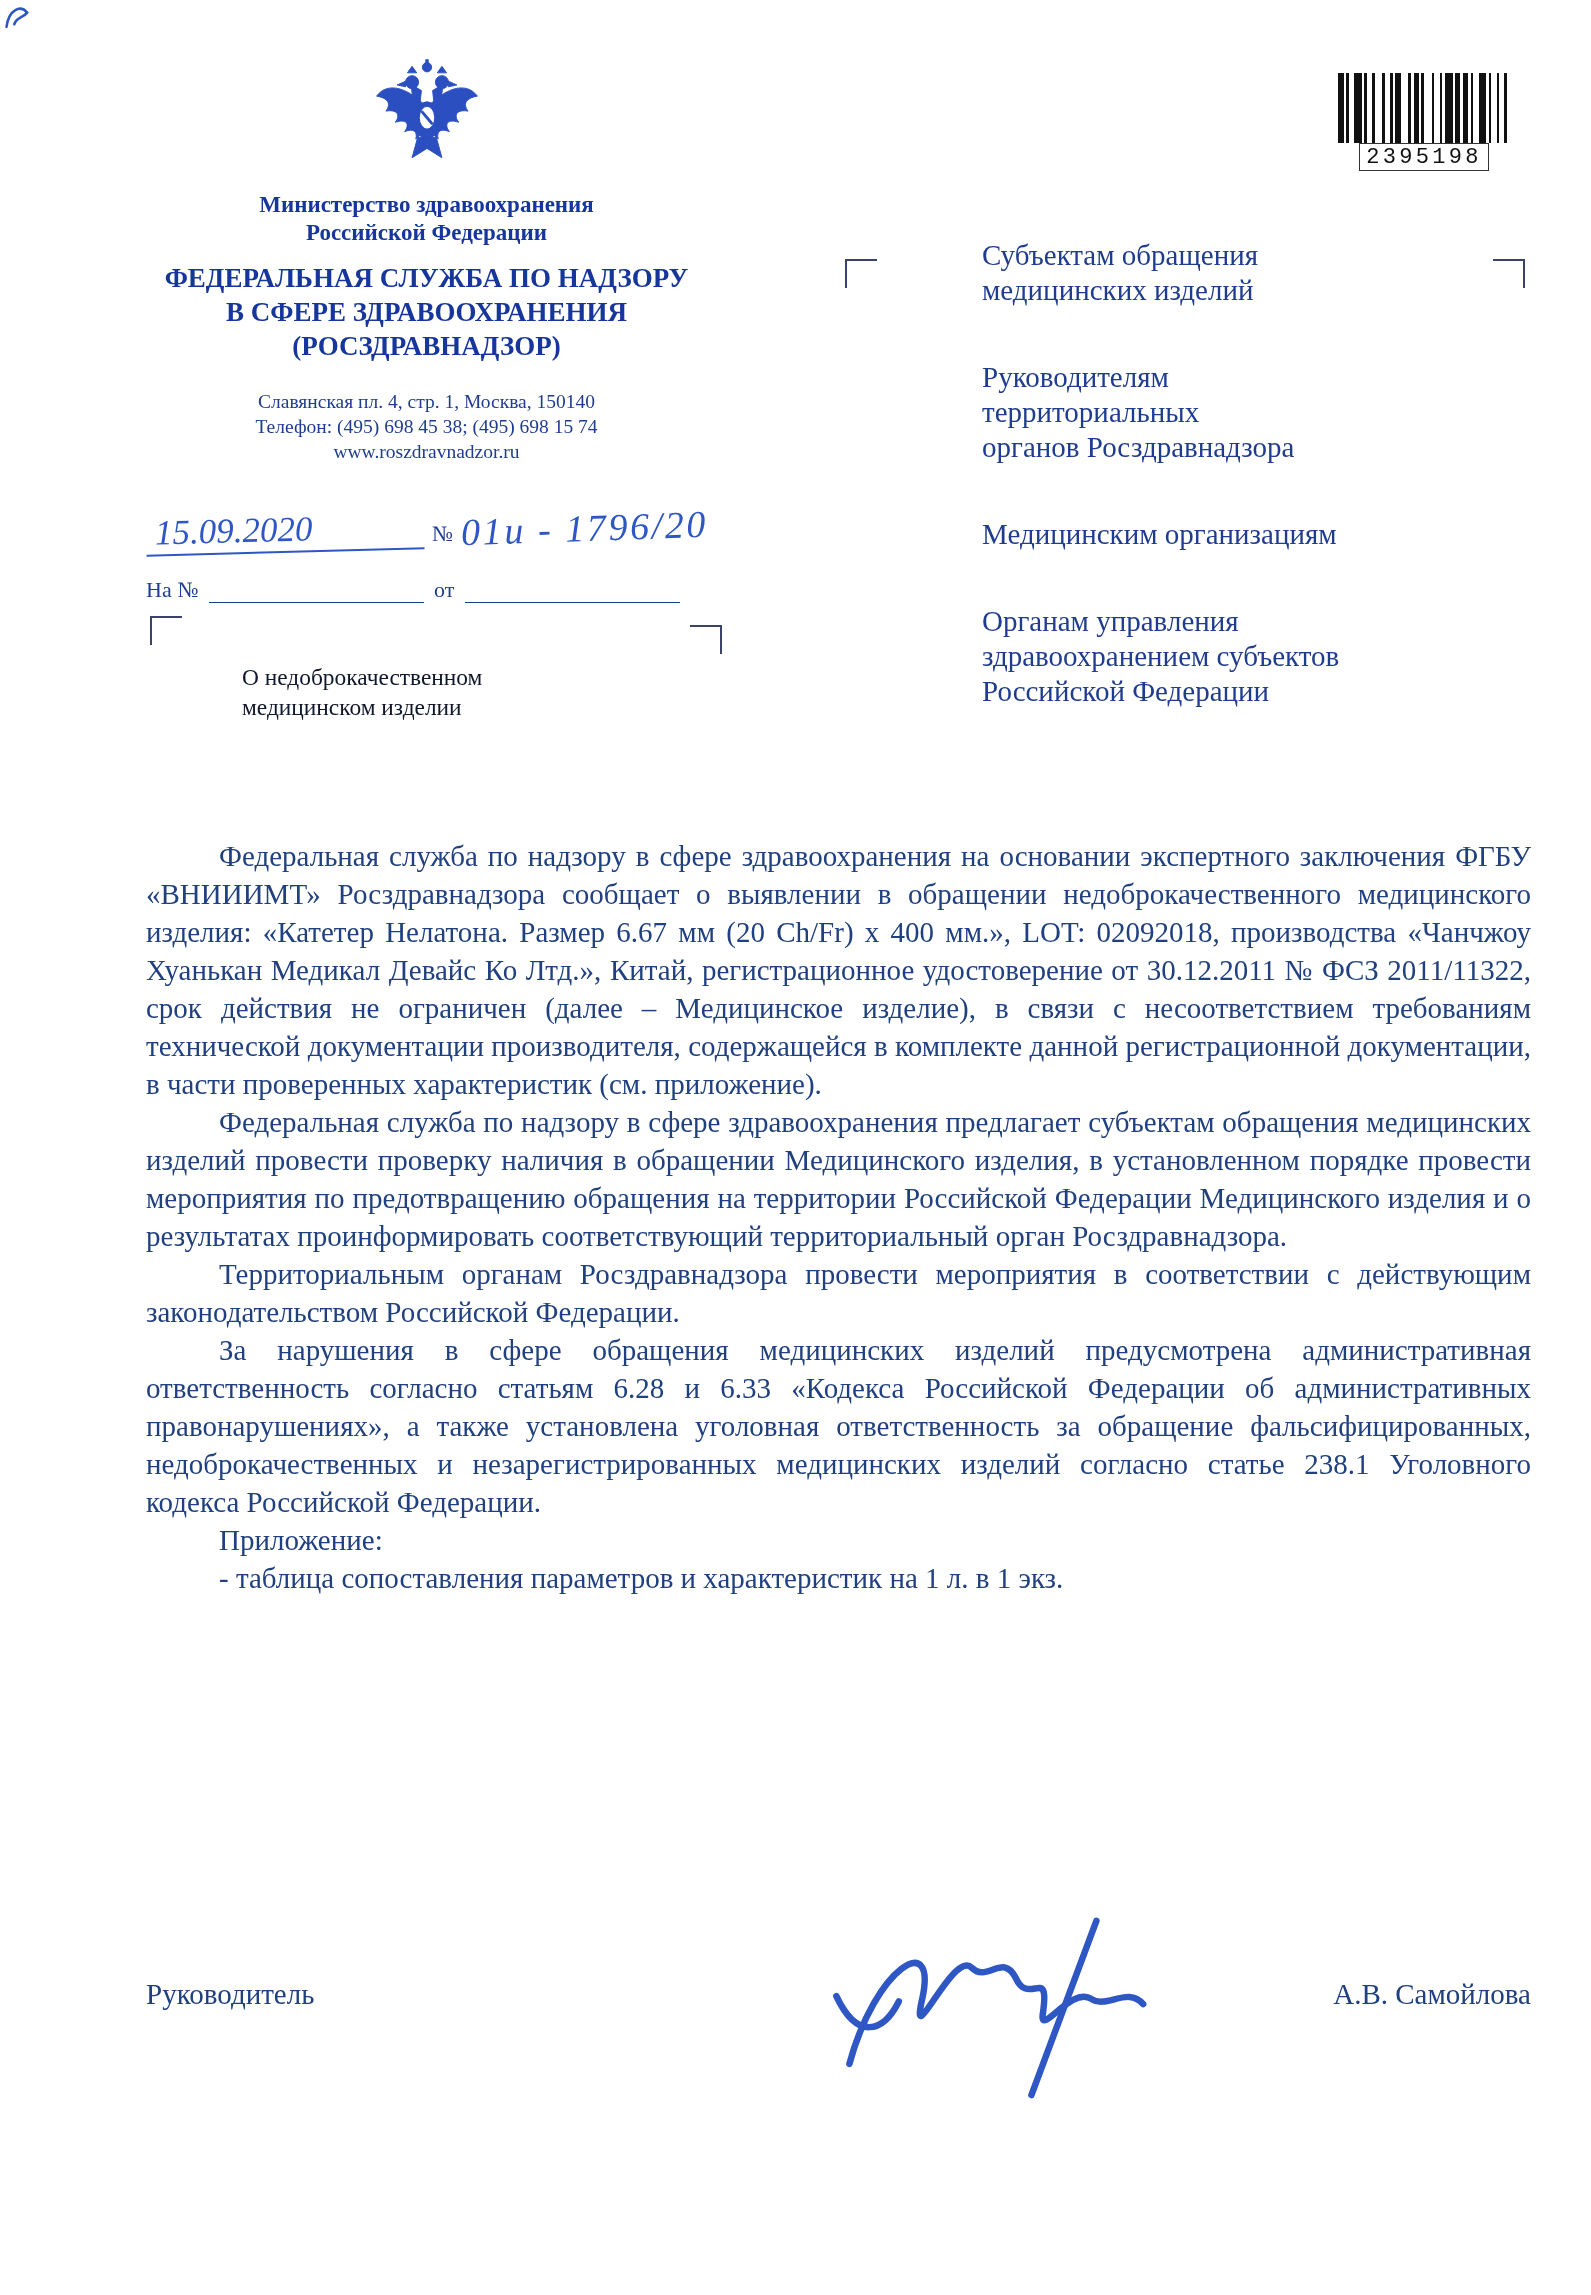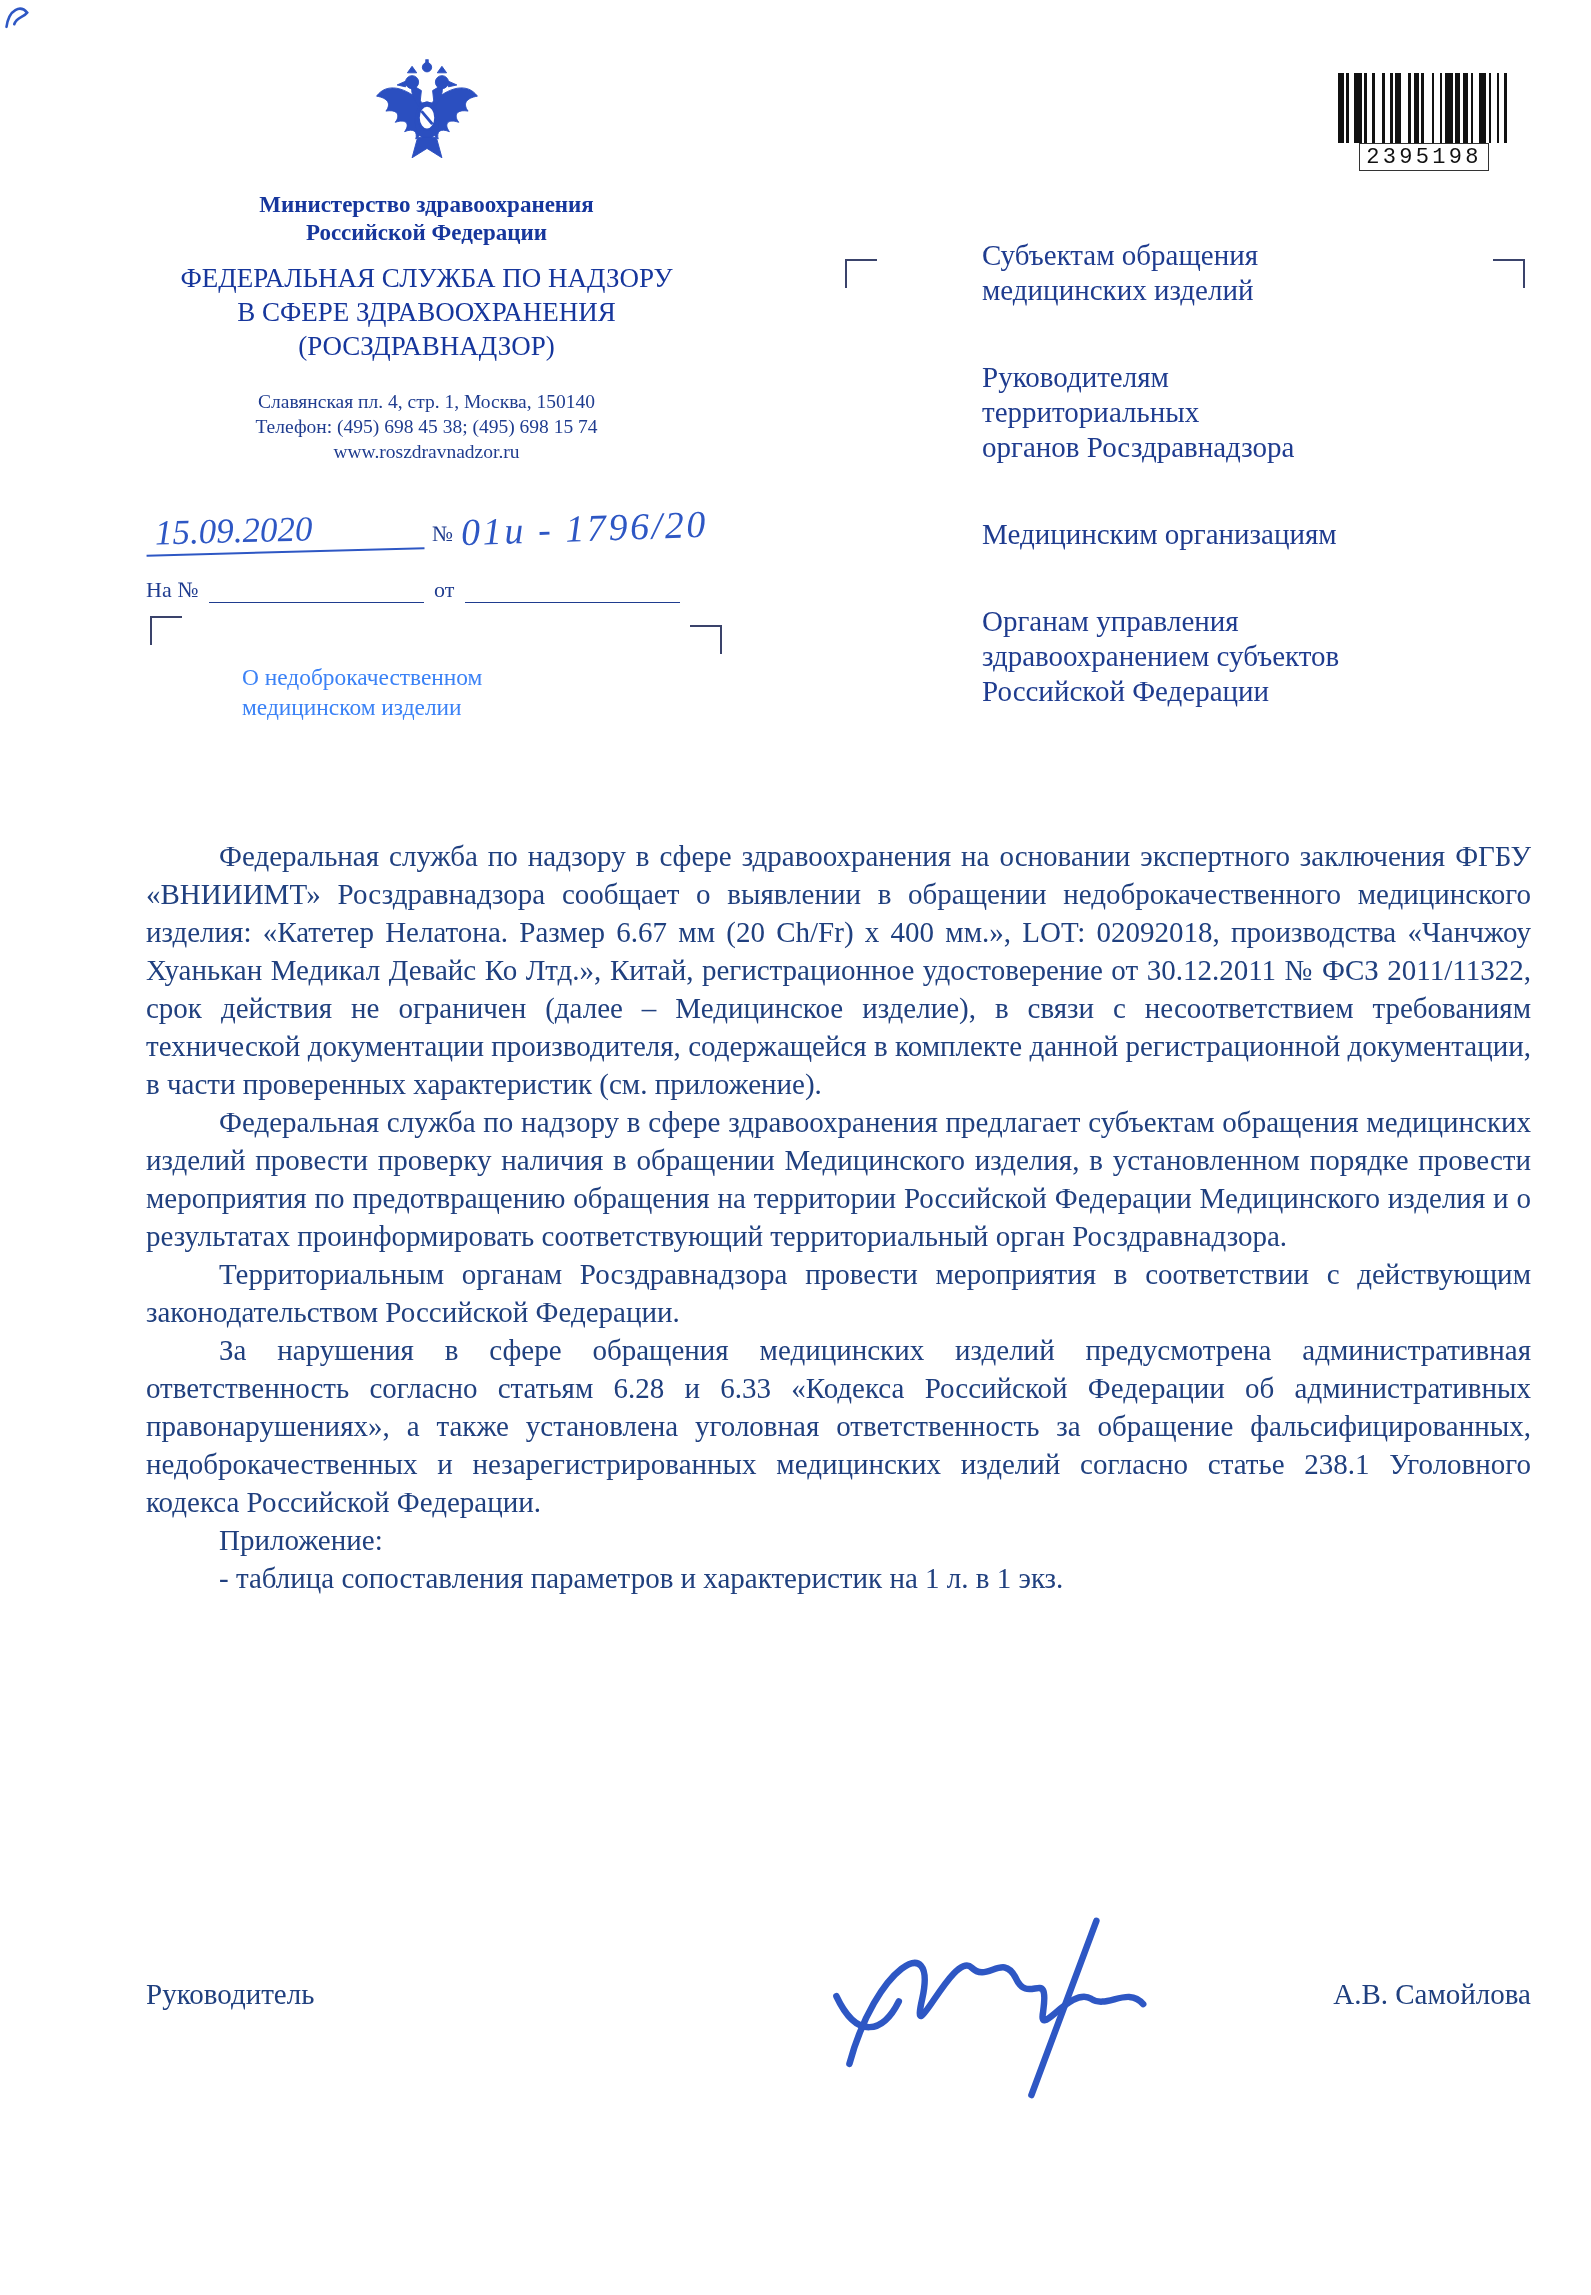--- a/index.html
+++ b/index.html
@@ -9,36 +9,36 @@
     height:2295px;
     background:#ffffff;
     font-family:"Liberation Serif", serif;
     color:#20407f;
     overflow:hidden;
   }
   
   .hdr-left{position:absolute;left:98px;top:57px;width:657px;text-align:center;color:#16369c;}
   .emblem{width:112px;height:125px;display:inline-block;}
   .ministry{font-size:23px;font-weight:bold;line-height:28px;margin-top:6.5px;}
-  .service{font-size:27px;font-weight:normal;line-height:34px;margin-top:14.3px;}
+  .service{font-size:27px;font-weight:bold;line-height:34px;margin-top:14.3px;}
   .contact{font-size:19.5px;line-height:25px;margin-top:26px;font-weight:normal;color:#1f3c8f;}
   
   .date-row{position:absolute;left:146px;top:506px;width:813px;white-space:nowrap;}
   .hw{font-style:italic;color:#2e57c4;}
   .hw-date{display:inline-block;font-size:35px;min-width:260px;border-bottom:2px solid #2e57c4;padding:0 9px 1.3px;transform:rotate(-1.5deg);}
   .no-sign{color:#1f3c8f;font-size:22px;margin:0 7.8px;}
   .hw-number{display:inline-block;font-size:38px;transform:rotate(-2deg);letter-spacing:2.6px;}
   .ref-row{position:absolute;left:146px;top:577px;font-size:22px;color:#1f3c8f;white-space:nowrap;}
   .ref-line{display:inline-block;width:215px;border-bottom:1.3px solid #1f3c8f;height:22px;margin:0 10.4px;vertical-align:bottom;}
   
   .corner{position:absolute;width:30px;height:27px;border:0 solid #3a436b;}
   .c-tl{border-left-width:2px;border-top-width:2px;}
   .c-tr{border-right-width:2px;border-top-width:2px;}
   
-  .subject{position:absolute;left:242px;top:662px;font-size:23.4px;line-height:30px;color:#3b82f6;}
+  .subject{position:absolute;left:242px;top:662px;font-size:23.4px;line-height:30px;color:#0f172a;}
   
   .barcode{position:absolute;left:1320px;top:73px;width:208px;text-align:center;}
   .bc-bars{display:flex;justify-content:center;height:70px;}
   .bc-bars .bar{background:#111;}
   .bc-bars .gap{background:transparent;}
   .bc-num{display:inline-block;border:1.3px solid #333;font-family:"Liberation Mono", monospace;font-size:22px;letter-spacing:3.3px;color:#111;padding:0.7px 6.5px;margin-top:0;}
   
   .recipients{position:absolute;left:982px;top:238px;width:559px;text-align:left;font-size:29px;line-height:35px;color:#1f3c8f;}
   .recipient-block{margin-bottom:52px;}
   

